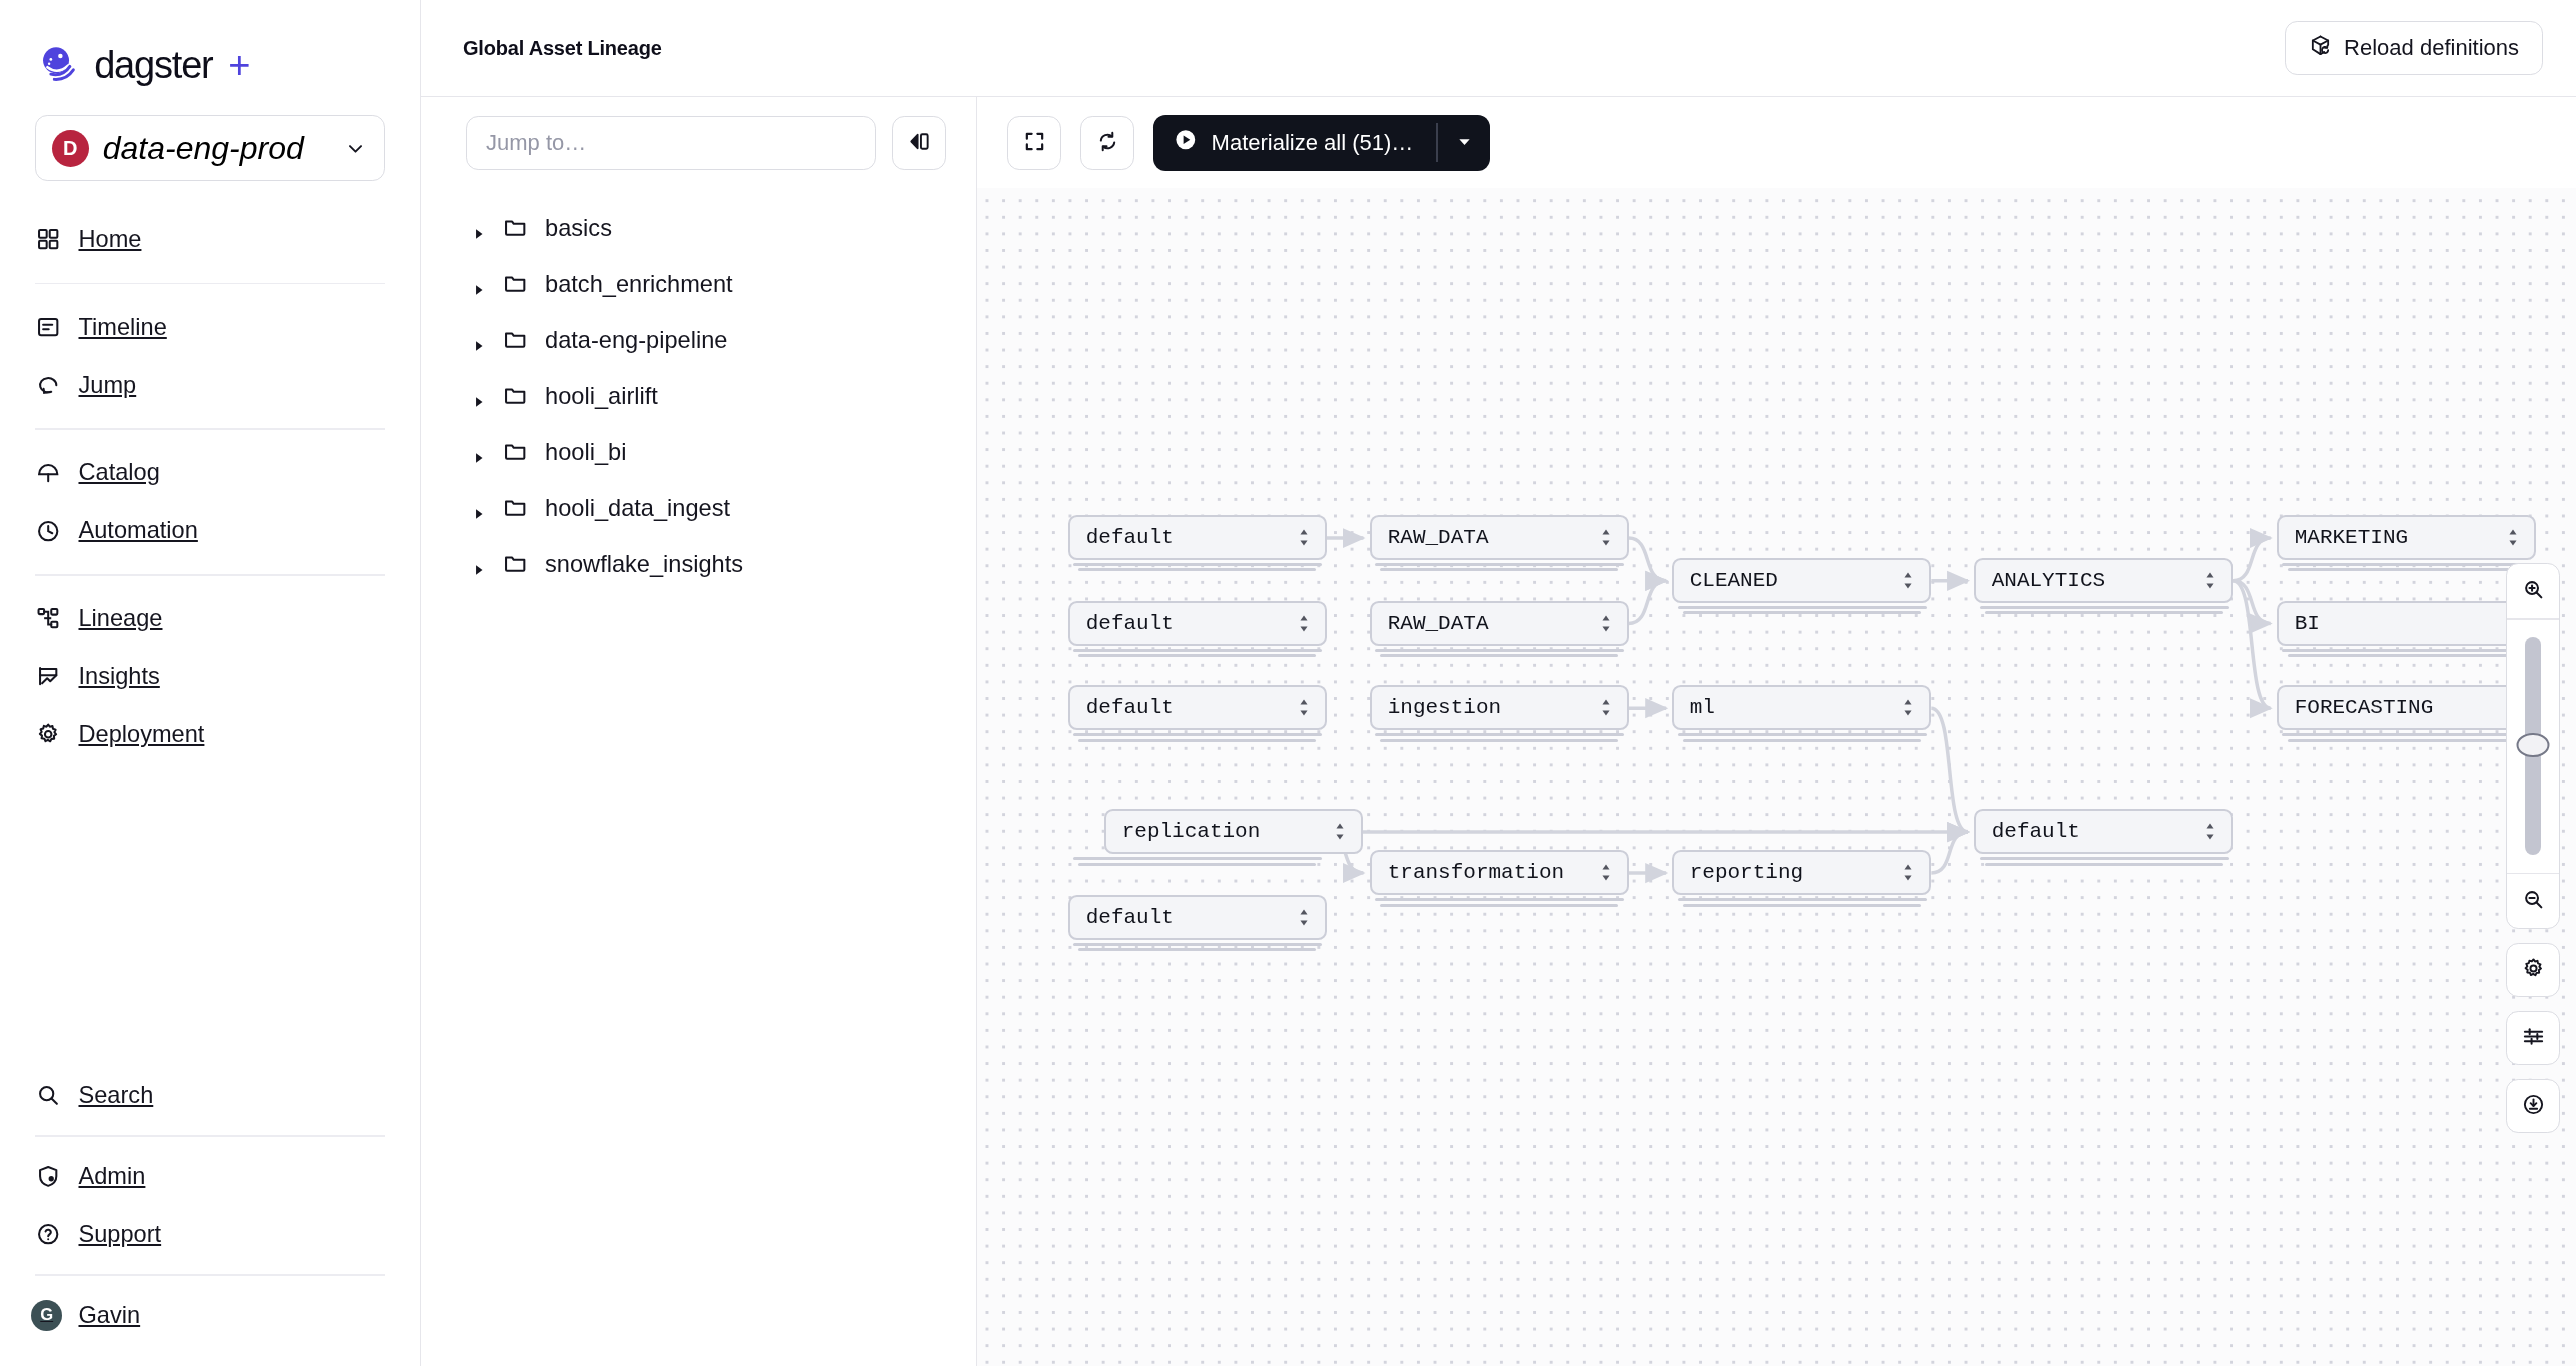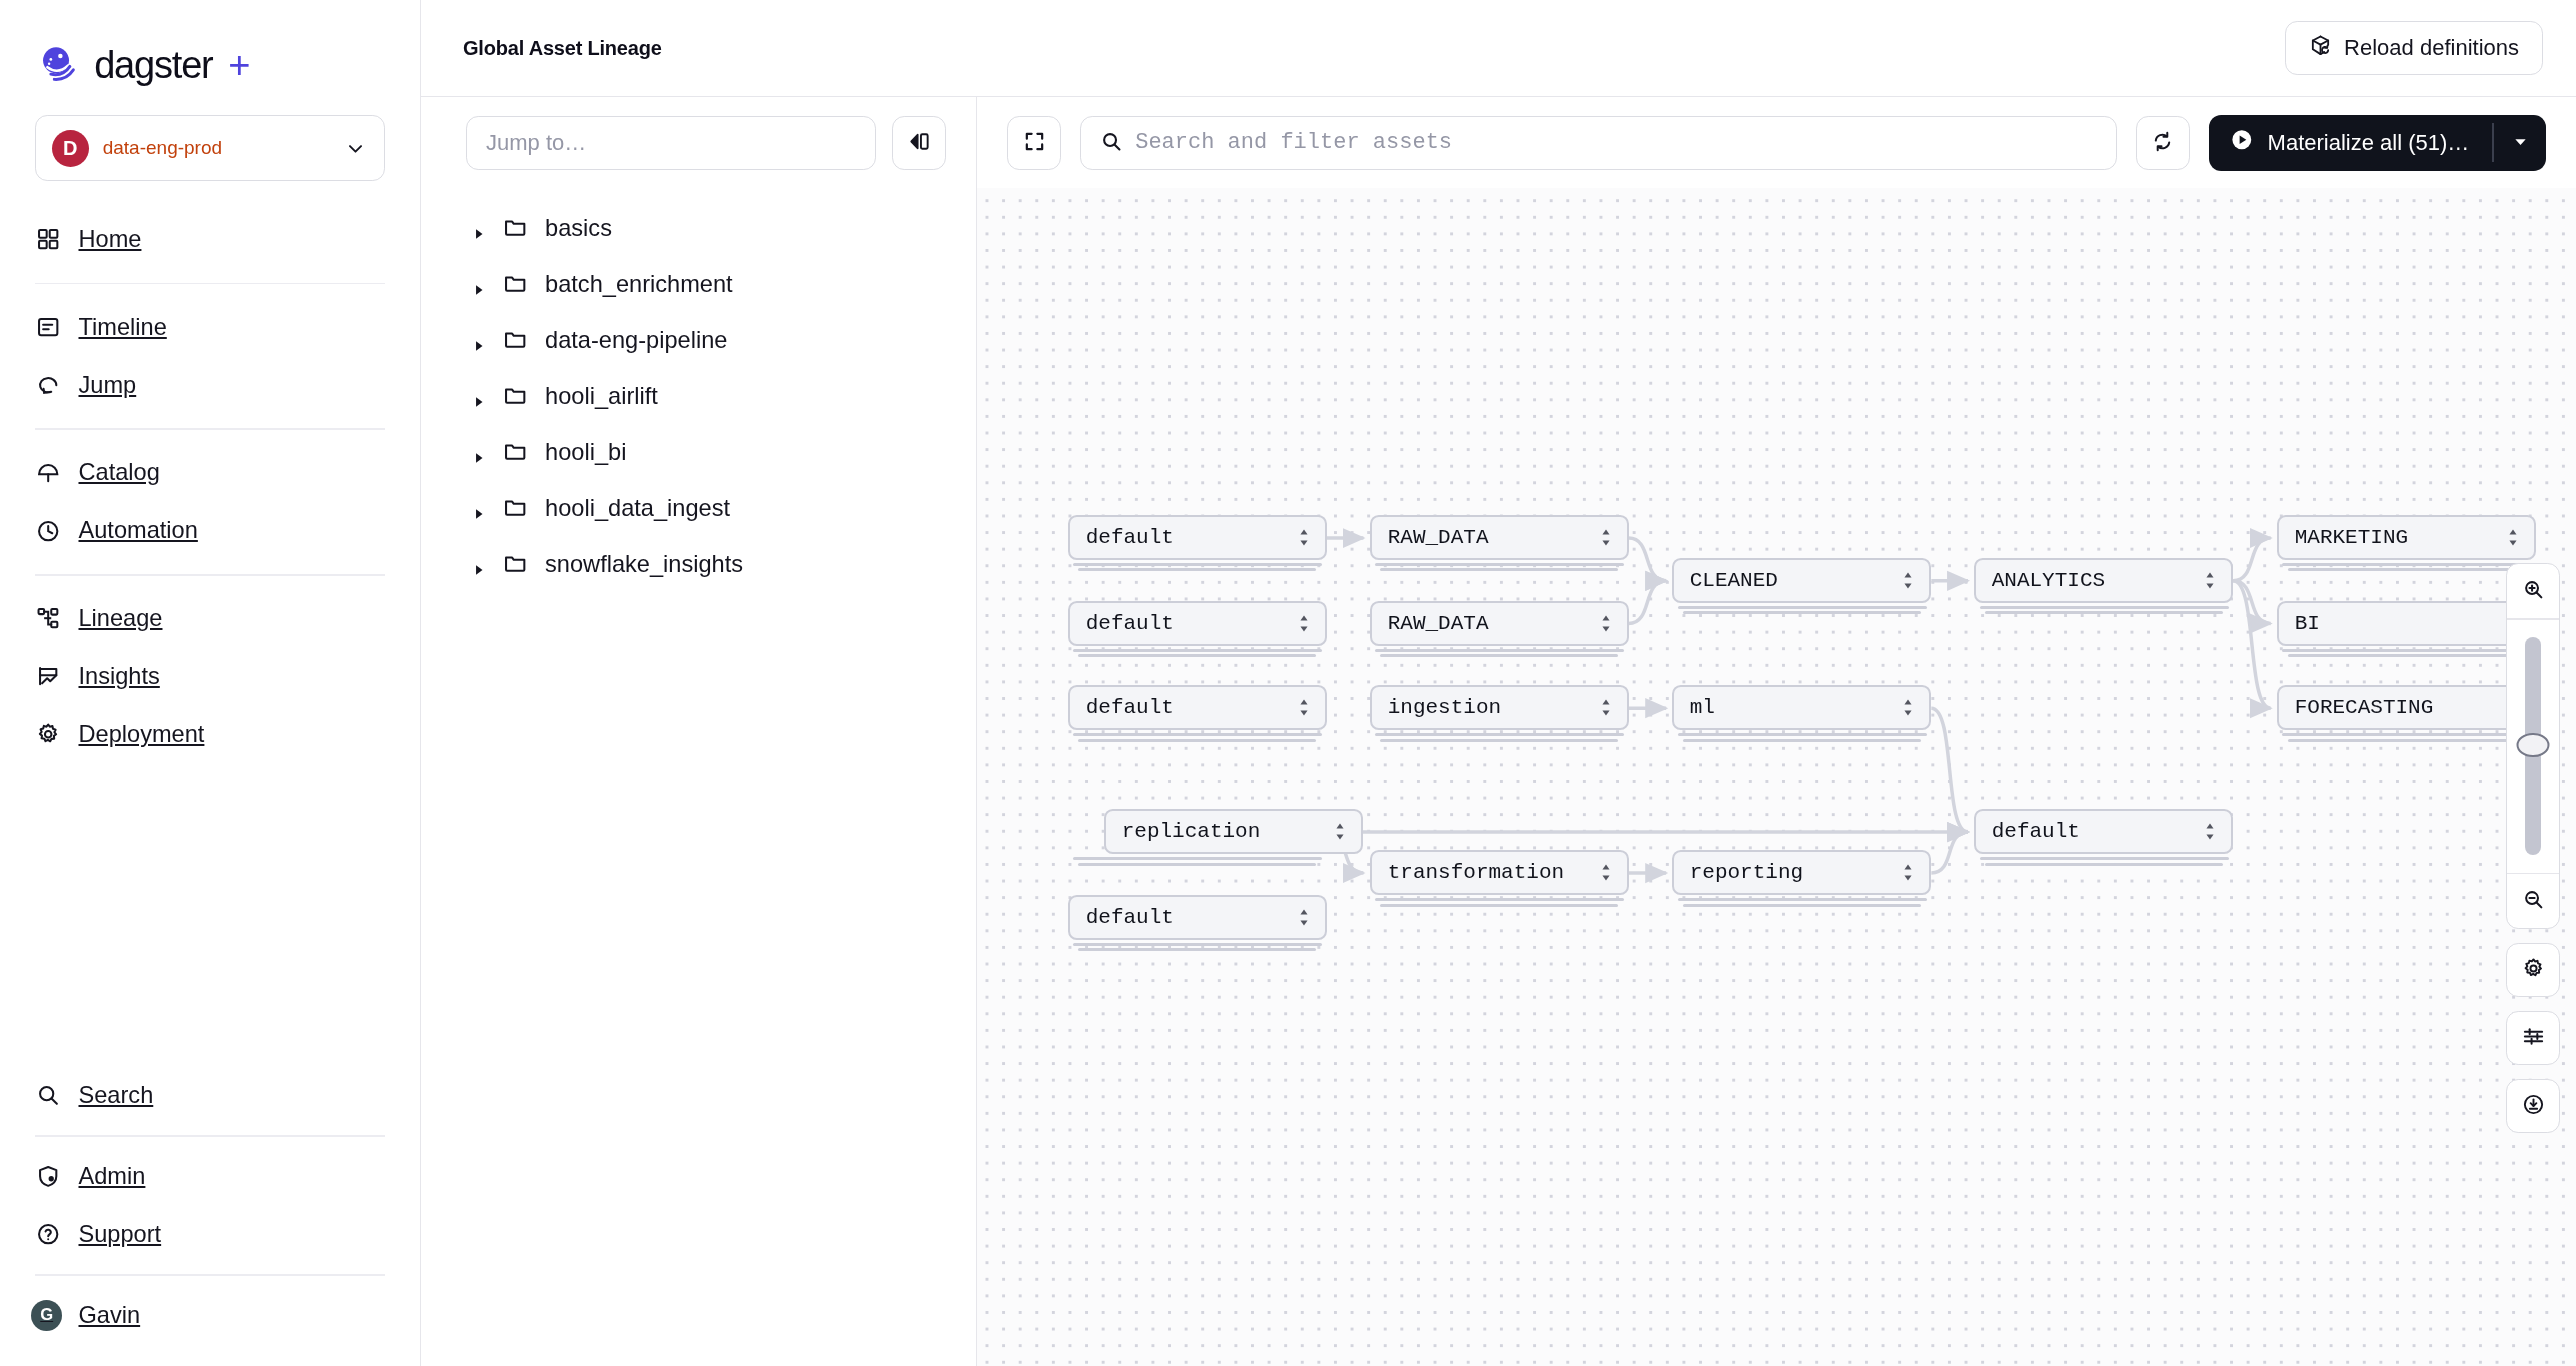--- a/index.html
+++ b/index.html
@@ -36,21 +36,21 @@
     gap: 14px;
     cursor: pointer;
     background: #fff;
   }
   .org-avatar {
     width: 37px; height: 37px; border-radius: 50%;
     background: #b8243f; color: #fff;
     display: flex; align-items: center; justify-content: center;
     font-size: 20px; font-weight: 700; flex: 0 0 37px;
   }
-  .org-name { font-size: 19px; color: #c2410c; flex: 1; }
+  .org-name { font-size: 32px; color: #000000; flex: 1; font-style: italic; }
   .chev-down { width: 19px; height: 19px; flex: 0 0 19px; }
 
   .nav { margin-top: 26px; }
   .nav-group { padding: 3.5px 0; }
   .nav-sep { height: 1.7px; background: #ececf1; margin: 10.5px 35px; }
   .nav-item {
     display: flex; align-items: center; gap: 17.5px;
     height: 58px; padding: 0 35px;
     font-size: 23.6px; color: #15151f;
     cursor: pointer;
@@ -429,29 +429,20 @@
       <div class="toolbar-right">
         <div class="icon-btn">
           <span>
             <svg viewBox="0 0 24 24" width="23" height="23" fill="none" stroke="#15151f" stroke-width="2.3" stroke-linecap="round" stroke-linejoin="round">
                 <polyline points="4,9 4,4 9,4"></polyline>
                 <polyline points="15,4 20,4 20,9"></polyline>
                 <polyline points="20,15 20,20 15,20"></polyline>
                 <polyline points="9,20 4,20 4,15"></polyline>
               </svg>
           </span>
-        </div>
-        <div class="search-wrap">
-          <span>
-            <svg viewBox="0 0 24 24" width="23" height="23" fill="none" stroke="#15151f" stroke-width="2.2" stroke-linecap="round">
-                <circle cx="10.5" cy="10.5" r="6.2"></circle>
-                <line x1="15.3" y1="15.3" x2="20.3" y2="20.3"></line>
-              </svg>
-          </span>
-          <input class="search-text" placeholder="Search and filter assets" style="">
         </div>
         <div class="icon-btn">
           <span>
             <svg viewBox="0 0 24 24" width="23" height="23" fill="none" stroke="#15151f" stroke-width="2.1" stroke-linecap="round" stroke-linejoin="round">
                 <path d="M5 11a7 7 0 0 1 11.5-4.4"></path>
                 <polyline points="17,3 17,7 13,7"></polyline>
                 <path d="M19 13a7 7 0 0 1-11.5 4.4"></path>
                 <polyline points="7,21 7,17 11,17"></polyline>
               </svg>
           </span>

